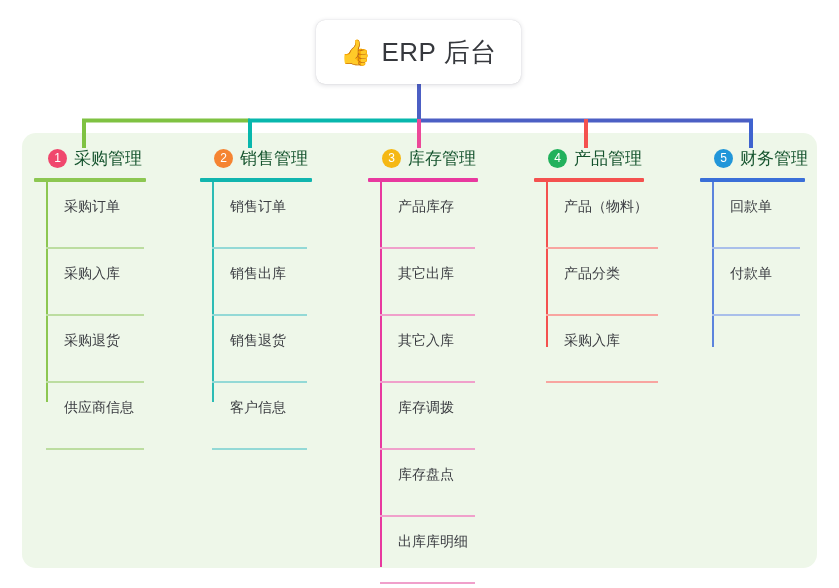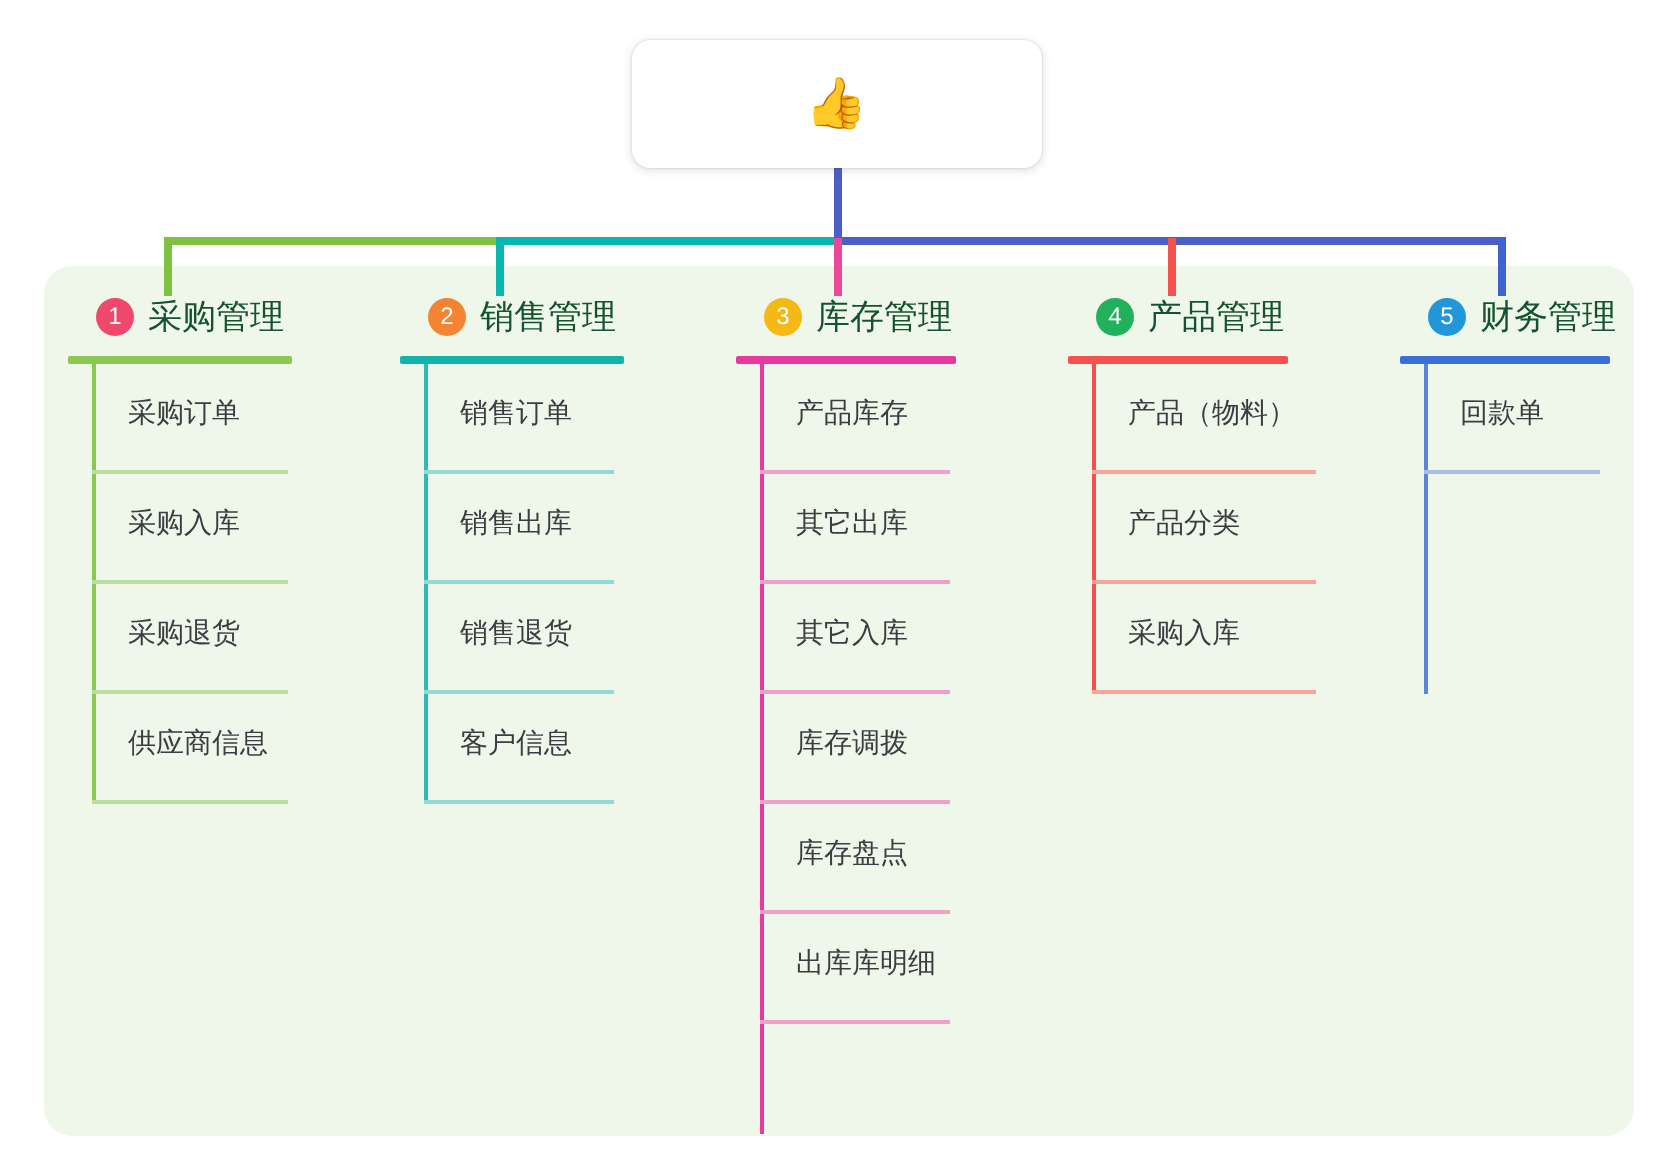--- a/index.html
+++ b/index.html
@@ -110,21 +110,21 @@
     margin-top: 0;
   }
   .spine {
     position: absolute;
     left: 12px;
     top: 0;
     width: 2px;
   }
   .leaf {
     position: relative;
-    height: 55px;
+    height: 67px;
     box-sizing: border-box;
   }
   .leaf-label {
     position: absolute;
     left: 30px;
     top: 16px;
     font-size: 14px;
     color: #3b3d42;
     white-space: nowrap;
   }
@@ -137,20 +137,21 @@
 </style>
 </head>
 <body>
 
 <div id="canvas">
 
   <div id="panel"></div>
 
   <div id="root-card">
     <span class="thumb">👍</span>
+    <span class="root-text">ERP 后台</span>
   </div>
 
   <svg id="wires" viewBox="0 0 839 588">
 
     <line x1="419" y1="84" x2="419" y2="122" stroke="#4c5fc4" stroke-width="4"></line>
 
     <line x1="82" y1="120.5" x2="250" y2="120.5" stroke="#7fc242" stroke-width="4"></line>
     <line x1="248" y1="120.5" x2="421" y2="120.5" stroke="#08b7ad" stroke-width="4"></line>
     <line x1="417" y1="120.5" x2="753" y2="120.5" stroke="#4c5fc4" stroke-width="4"></line>
 
@@ -275,17 +276,21 @@
           <span class="badge" style="background: rgb(33, 150, 217);">5</span>
           <span class="branch-title">财务管理</span>
         </div>
         <div class="branch-rule" style="background: rgb(58, 111, 216); width: 105px;"></div>
         <div class="leaves">
           <div class="spine" style="background: rgb(91, 132, 221); height: 165px;"></div>
           <div class="leaf">
             <span class="leaf-label">回款单</span>
             <div class="leaf-rule" style="background: rgb(169, 191, 234); width: 88px;"></div>
           </div>
+          <div class="leaf">
+            <span class="leaf-label">付款单</span>
+            <div class="leaf-rule" style="background: rgb(169, 191, 234); width: 88px;"></div>
+          </div>
         </div>
       </div>
     </div>
 
 </div>
 
 </body></html>

